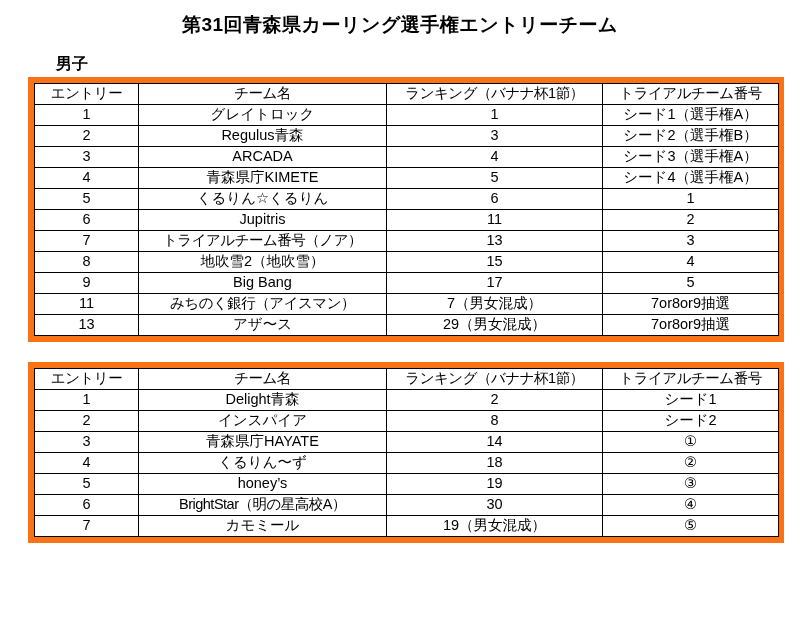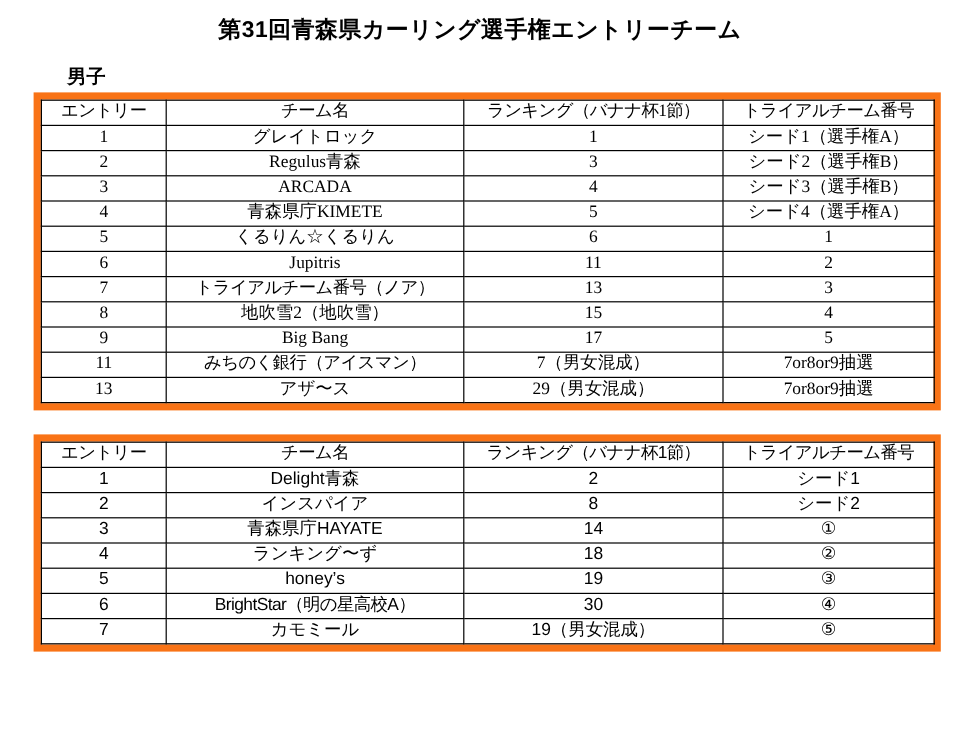--- a/index.html
+++ b/index.html
@@ -32,21 +32,20 @@
     width: 744px;
   }
   .section-label {
     font-size: 16px;
     font-weight: bold;
     padding-left: 28px;
     padding-bottom: 2px;
   }
   .section-men {
     margin-top: 14px;
-    font-family: Liberation Serif, serif;
   }
   .section-women {
     margin-top: 20px;
   }
   table.entry-table {
     border-collapse: collapse;
     width: 744px;
     table-layout: fixed;
     margin-left: 0;
   }
@@ -118,21 +117,21 @@
           <tr>
             <td>2</td>
             <td>Regulus青森</td>
             <td>3</td>
             <td>シード2（選手権B）</td>
           </tr>
           <tr>
             <td>3</td>
             <td>ARCADA</td>
             <td>4</td>
-            <td>シード3（選手権B）</td>
+            <td>シード3（選手権A）</td>
           </tr>
           <tr>
             <td>4</td>
             <td>青森県庁KIMETE</td>
             <td>5</td>
             <td>シード4（選手権A）</td>
           </tr>
           <tr>
             <td>5</td>
             <td>くるりん☆くるりん</td>
@@ -211,21 +210,21 @@
             <td>シード2</td>
           </tr>
           <tr>
             <td>3</td>
             <td>青森県庁HAYATE</td>
             <td>14</td>
             <td>①</td>
           </tr>
           <tr>
             <td>4</td>
-            <td>ランキング〜ず</td>
+            <td>くるりん〜ず</td>
             <td>18</td>
             <td>②</td>
           </tr>
           <tr>
             <td>5</td>
             <td>honey’s</td>
             <td>19</td>
             <td>③</td>
           </tr>
           <tr>

